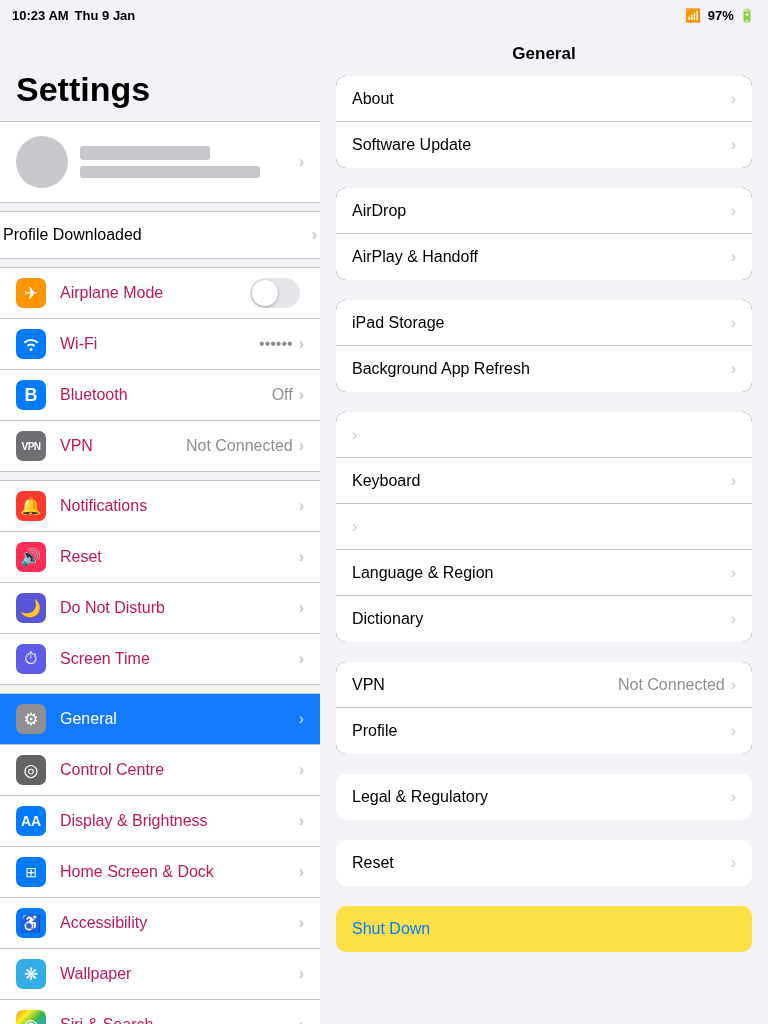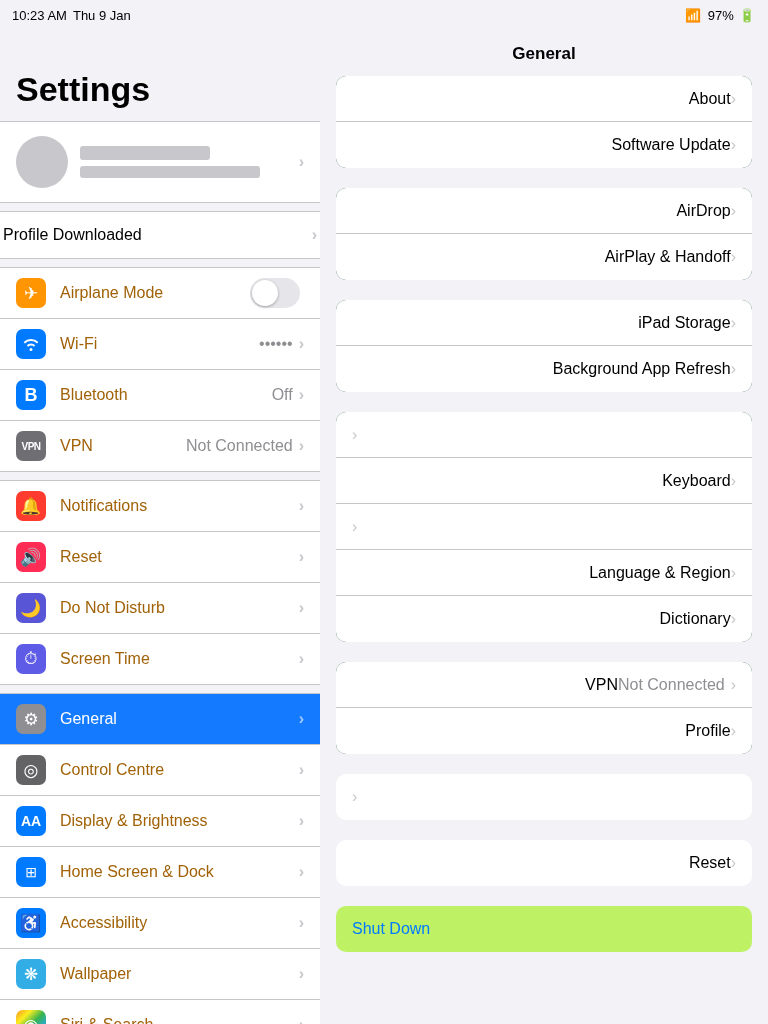--- a/index.html
+++ b/index.html
@@ -15,21 +15,21 @@
 
     
     .status-bar {
       background: #f2f2f7;
       height: 30px;
       display: flex;
       align-items: center;
       justify-content: space-between;
       padding: 0 12px;
       font-size: 13px;
-      font-weight: 400;
+      font-weight: 700;
       flex-shrink: 0;
     }
     .status-left { display: flex; gap: 6px; }
     .status-right { display: flex; align-items: center; gap: 6px; }
 
     
     .main-layout {
       display: flex;
       flex: 1;
       overflow: hidden;
@@ -137,21 +137,21 @@
       align-items: center;
       justify-content: center;
       margin-right: 14px;
       flex-shrink: 0;
       font-size: 17px;
       color: #fff;
     }
     .settings-label {
       flex: 1;
       font-size: 16px;
-      color: #a16207;
+      color: #be185d;
     }
     .settings-value {
       font-size: 16px;
       color: #8e8e93;
       margin-right: 6px;
     }
     .chevron {
       color: #c7c7cc;
       font-size: 16px;
       font-weight: 600;
@@ -194,21 +194,20 @@
       font-weight: 600;
       color: #000;
       background: #f2f2f7;
     }
 
     .right-group {
       background: #14532d;
       margin: 0 16px 20px 16px;
       border-radius: 10px;
       overflow: hidden;
-      text-align: right;
     }
     .right-row {
       display: flex;
       align-items: center;
       padding: 12px 16px;
       border-bottom: 0.5px solid #c6c6c8;
       min-height: 46px;
       cursor: pointer;
       background: #fff;
     }
@@ -222,21 +221,21 @@
       font-size: 16px;
       color: #8e8e93;
       margin-right: 6px;
     }
     .right-chevron {
       color: #c7c7cc;
       font-size: 16px;
     }
 
     .shut-down-row {
-      background: #bef264;
+      background: #fde047;
       margin: 0 16px 20px 16px;
       border-radius: 10px;
       overflow: hidden;
     }
     .shut-down-btn {
       display: block;
       width: 100%;
       padding: 14px 16px;
       text-align: left;
       font-size: 16px;
@@ -471,20 +470,21 @@
         <span class="right-chevron">›</span>
       </div>
       <div class="right-row">
         <span class="right-label">Profile</span>
         <span class="right-chevron">›</span>
       </div>
     </div>
 
     <div class="right-group">
       <div class="right-row">
+        <span class="right-label">Legal &amp; Regulatory</span>
         <span class="right-chevron">›</span>
       </div>
     </div>
 
     <div class="right-group">
       <div class="right-row">
         <span class="right-label">Reset</span>
         <span class="right-chevron">›</span>
       </div>
     </div>

